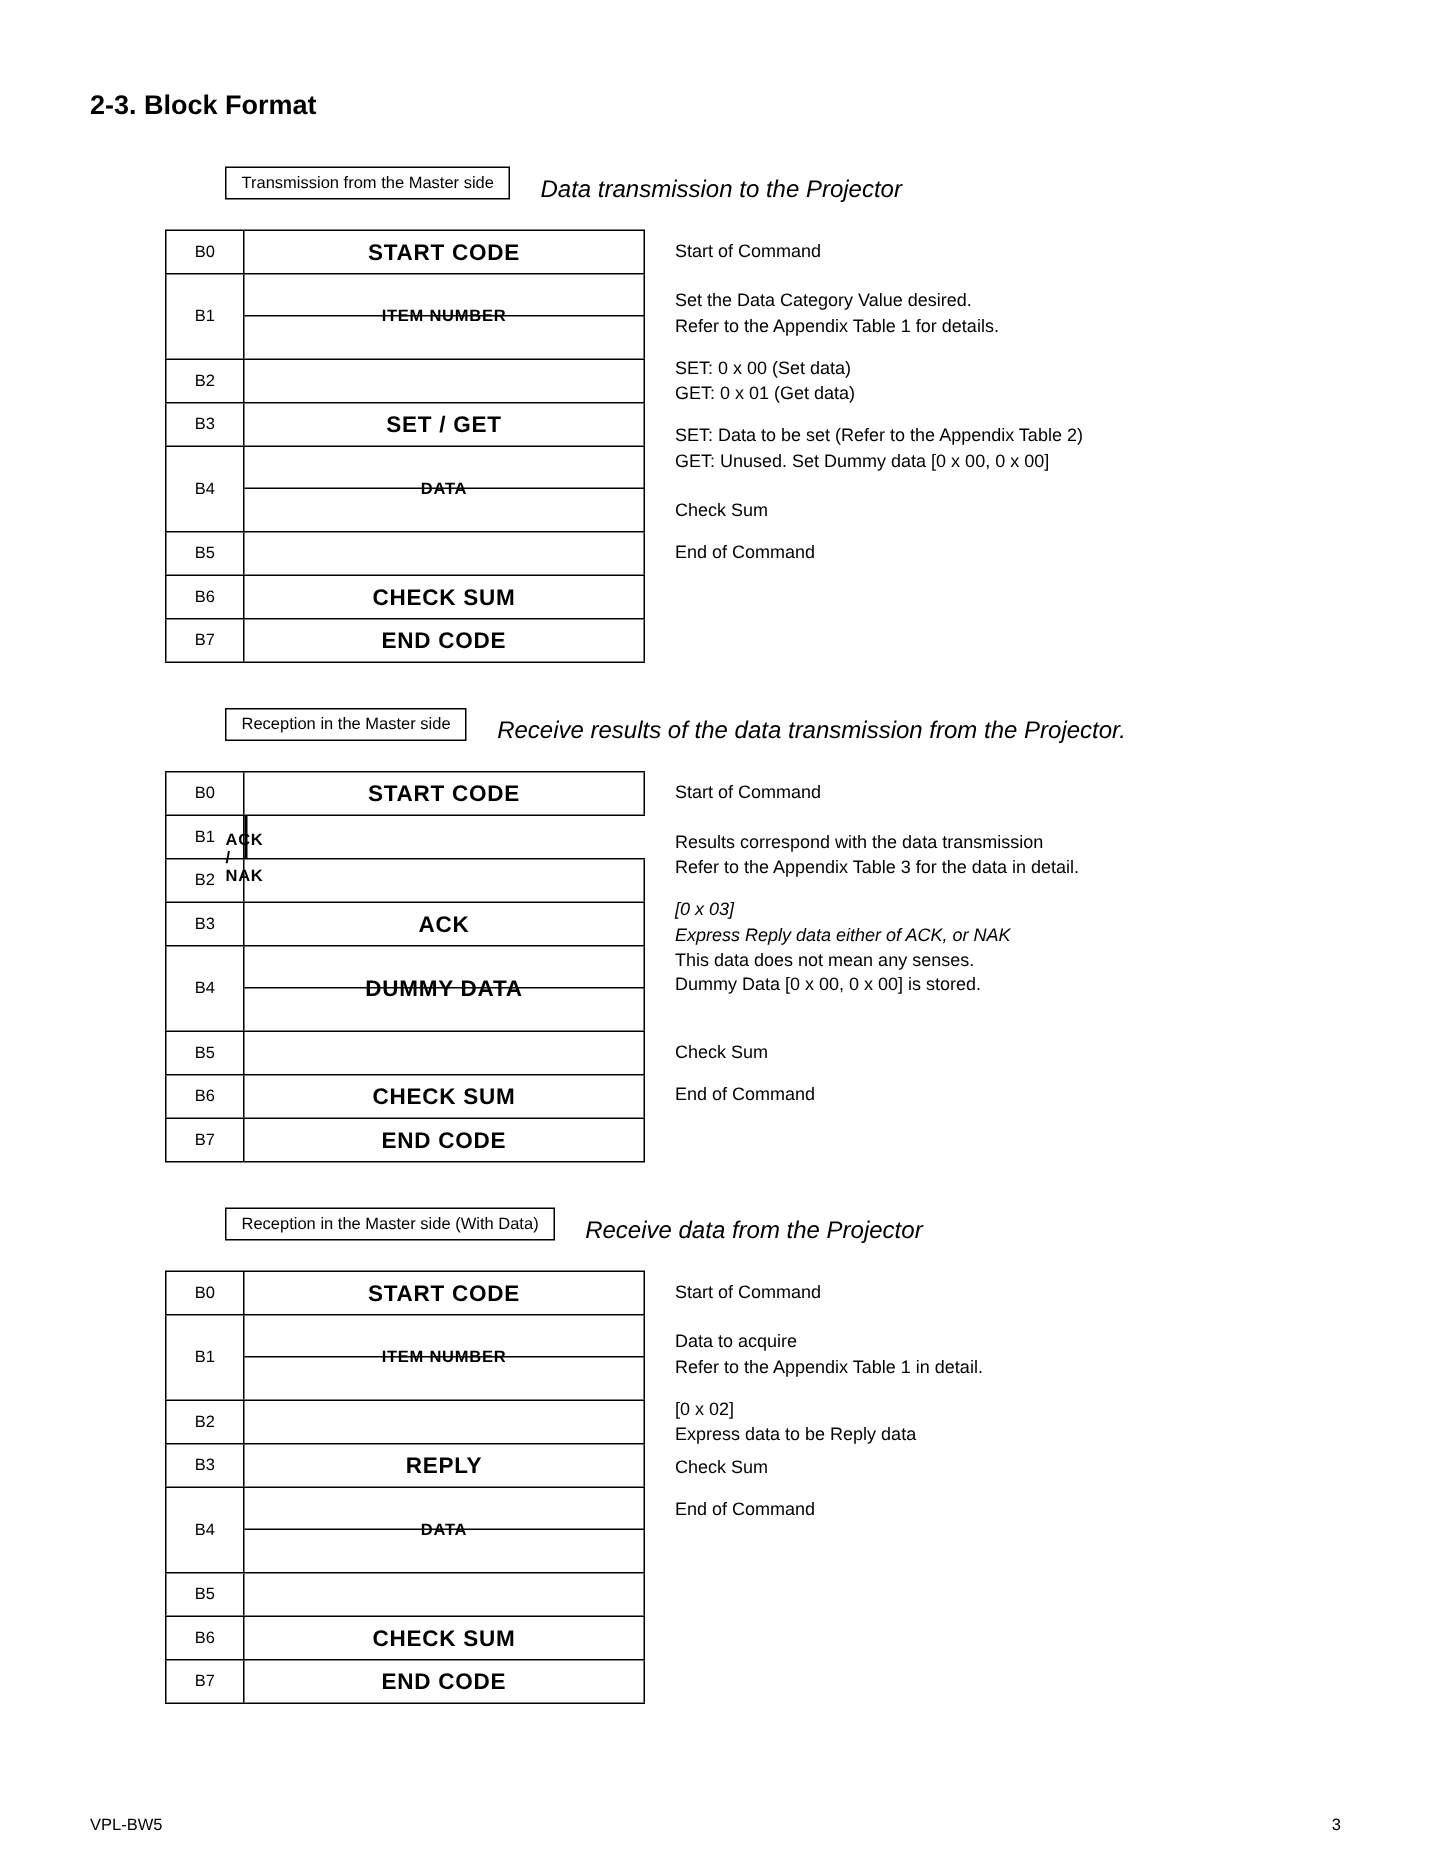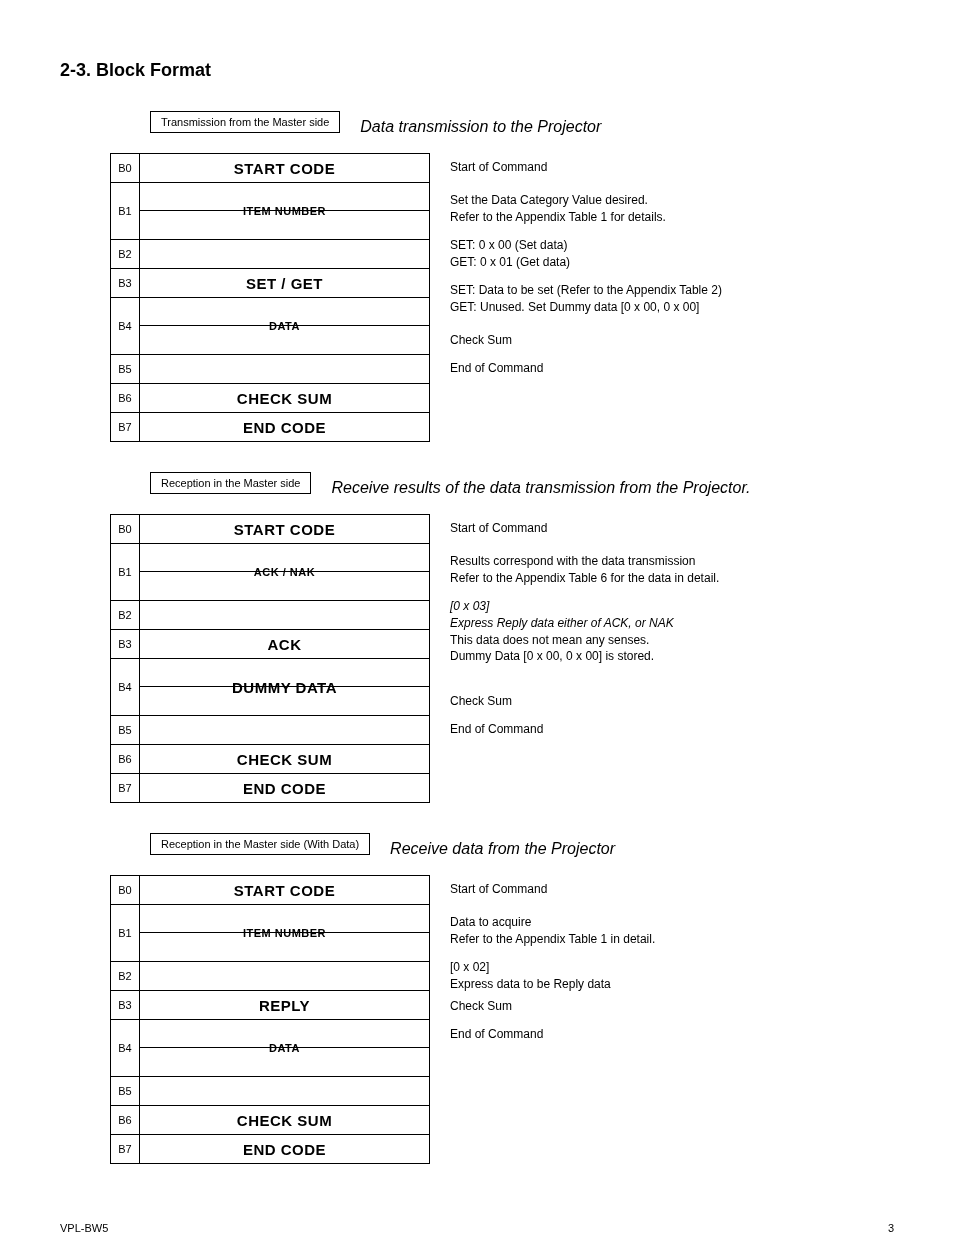--- a/index.html
+++ b/index.html
@@ -64,21 +64,21 @@
       display: flex;
       align-items: stretch;
       border-bottom: 1px solid #000;
     }
 
     .block-row:first-child {
       border-top: 1px solid #000;
     }
 
     .byte-label {
-      width: 30px;
+      width: 53px;
       min-height: 28px;
       border-right: 1px solid #000;
       border-left: 1px solid #000;
       display: flex;
       align-items: center;
       justify-content: center;
       font-size: 11px;
       font-weight: normal;
     }
 
@@ -207,21 +207,21 @@
           <span class="section-desc">Receive results of the data transmission from the Projector.</span>
         </div>
         <div class="table-area">
           <div class="block-table">
             <div class="block-row">
               <div class="byte-label">B0</div>
               <div class="cell-content">START CODE</div>
             </div>
             <div class="block-row">
               <div class="byte-label">B1</div>
-              <div style="display: flex; flex-direction: column; flex: 1 1 0%;">
+              <div style="display: flex; flex-direction: row; flex: 1 1 0%;">
                 <div style="height: 28px; border-bottom: 1px solid rgb(0, 0, 0); display: flex; align-items: center; justify-content: center; border-right: 1px solid rgb(0, 0, 0); position: relative; overflow: visible;">
                   <div style="position: absolute; top: 0px; left: 0px; right: 0px; height: 56px; display: flex; align-items: center; justify-content: center; font-weight: bold; font-size: 11px; letter-spacing: 0.5px;">ACK / NAK</div>
                 </div>
                 <div style="height: 28px; display: flex; align-items: center; justify-content: center; border-right: 1px solid rgb(0, 0, 0);"></div>
               </div>
             </div>
             <div class="block-row">
               <div class="byte-label">B2</div>
               <div style="flex: 1 1 0%; min-height: 28px; border-right: 1px solid rgb(0, 0, 0);"></div>
             </div>
@@ -249,21 +249,21 @@
             <div class="block-row">
               <div class="byte-label">B7</div>
               <div class="cell-content">END CODE</div>
             </div>
           </div>
           <div class="descriptions">
             <div class="desc-item" style="min-height: 28px; display: flex; align-items: center; line-height: 1.4;">Start of Command</div>
             <div class="desc-item" style="min-height: 56px; display: flex; align-items: center; line-height: 1.4;">
               <div>
                 <div>Results correspond with the data transmission</div>
-                <div>Refer to the Appendix  Table 6 for the data in detail.</div>
+                <div>Refer to the Appendix  Table 3 for the data in detail.</div>
               </div>
             </div>
             <div class="desc-item" style="min-height: 28px; display: flex; align-items: center; line-height: 1.4; font-style: italic;">
               <div>
                 <div>[0 x 03]</div>
                 <div>Express Reply data either of ACK, or NAK</div>
               </div>
             </div>
             <div class="desc-item" style="min-height: 56px; display: flex; align-items: flex-start; line-height: 1.4;">
               <div>

